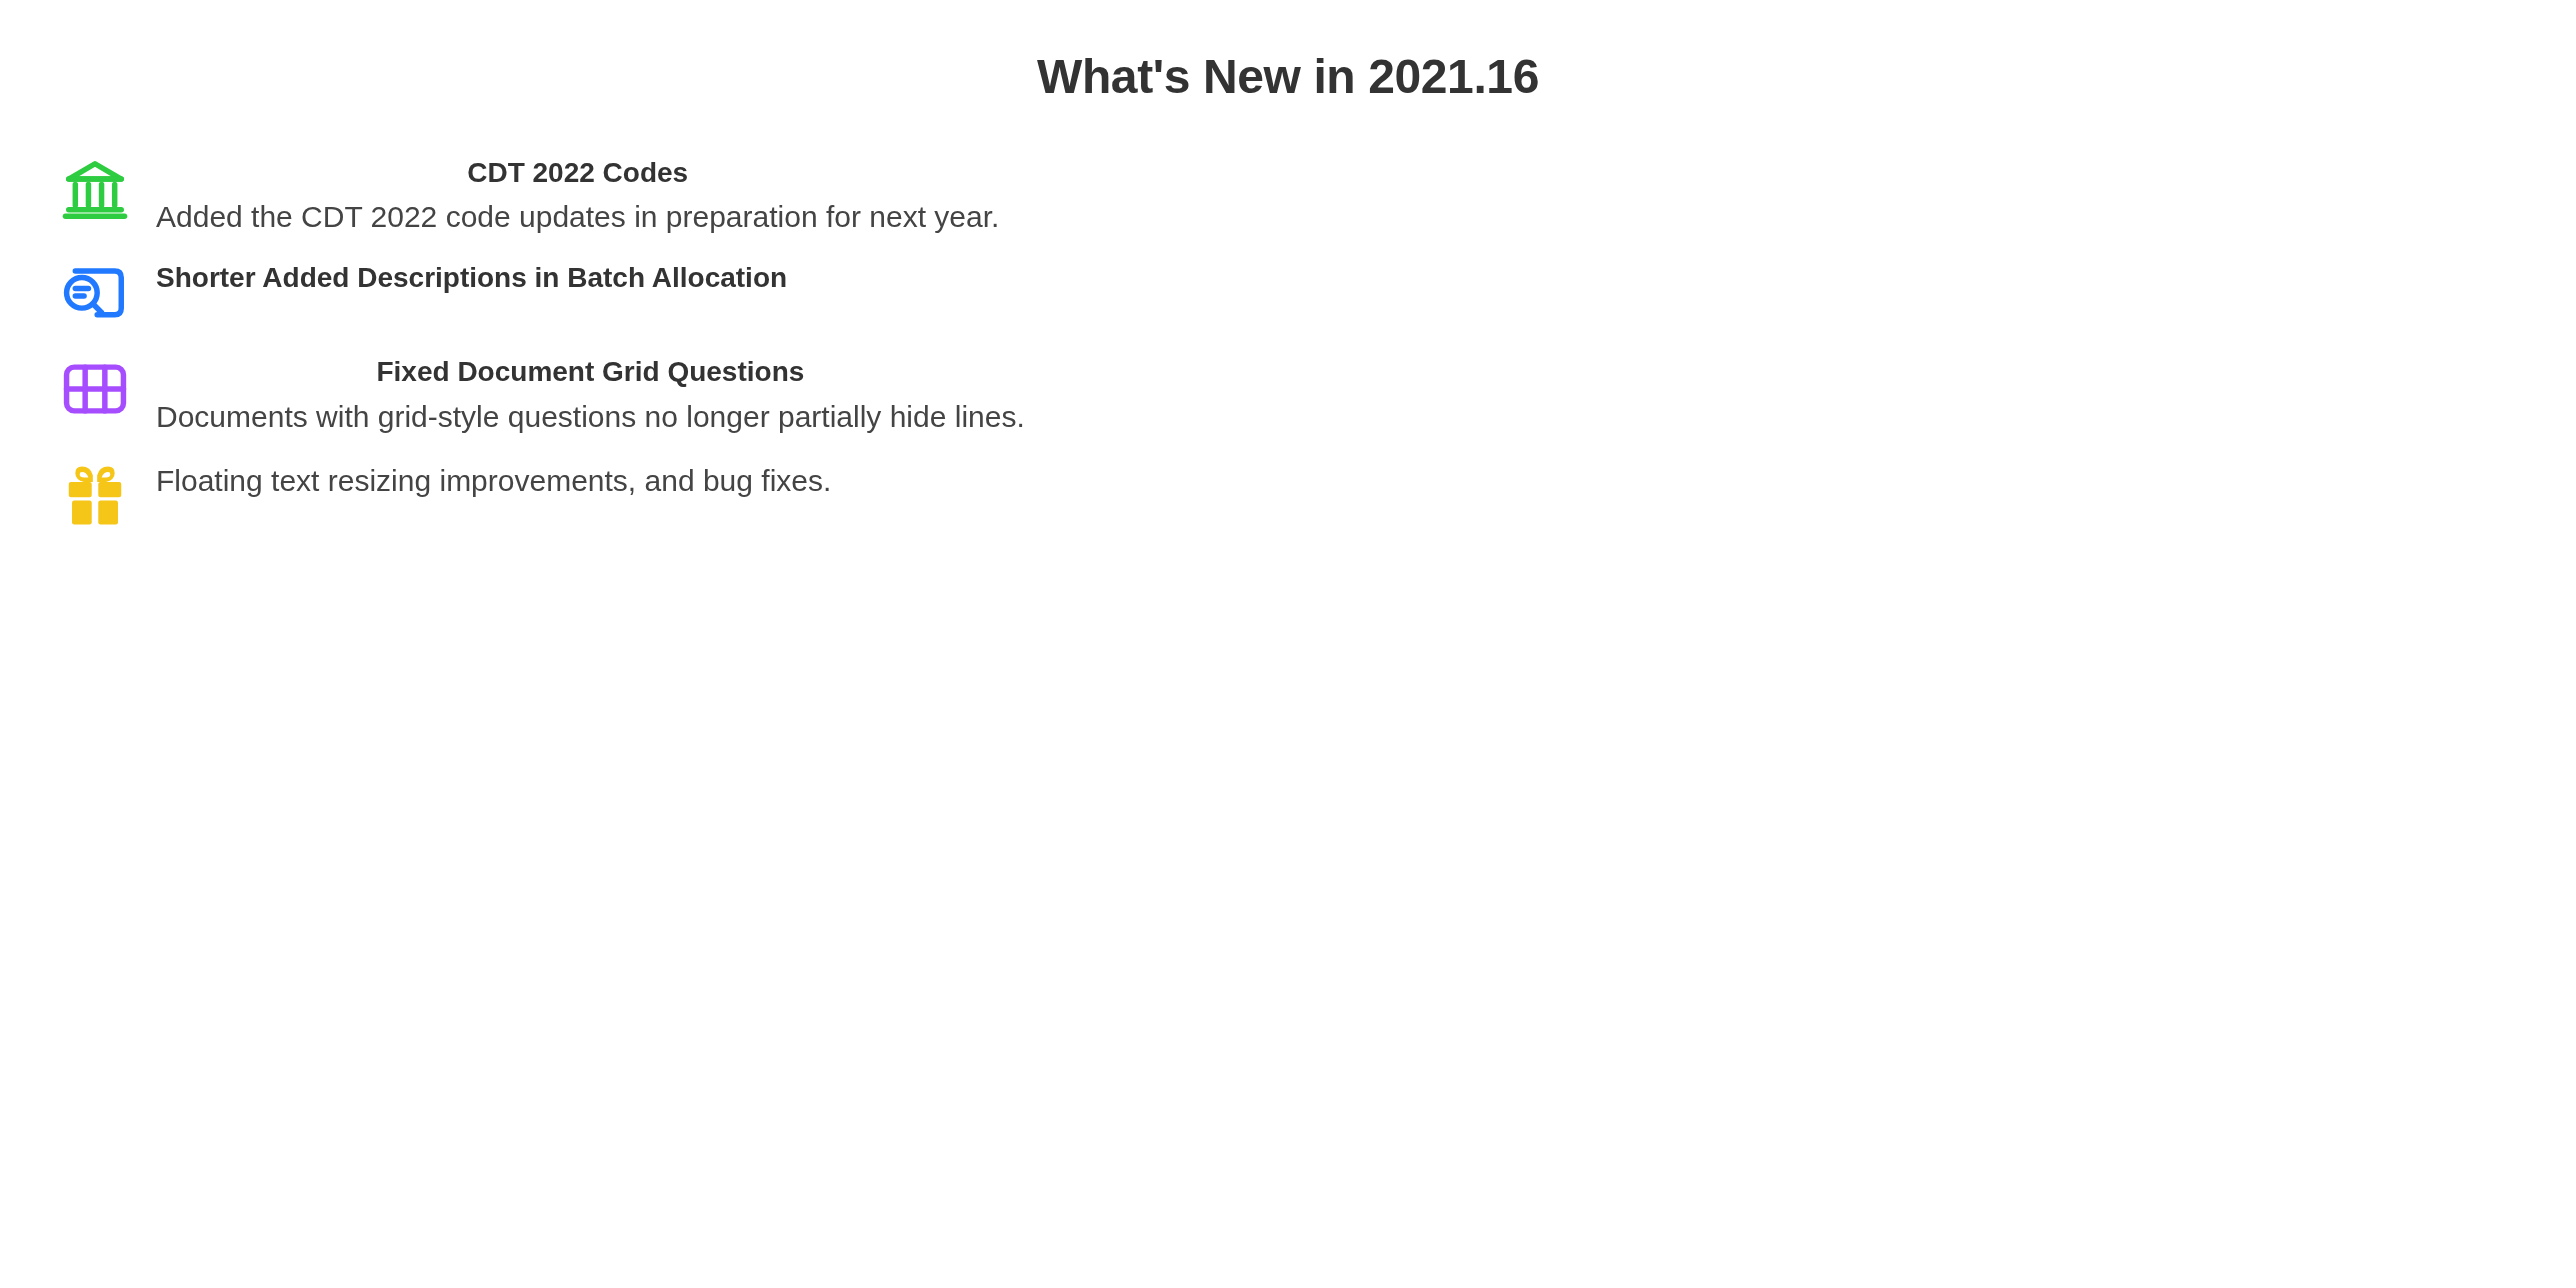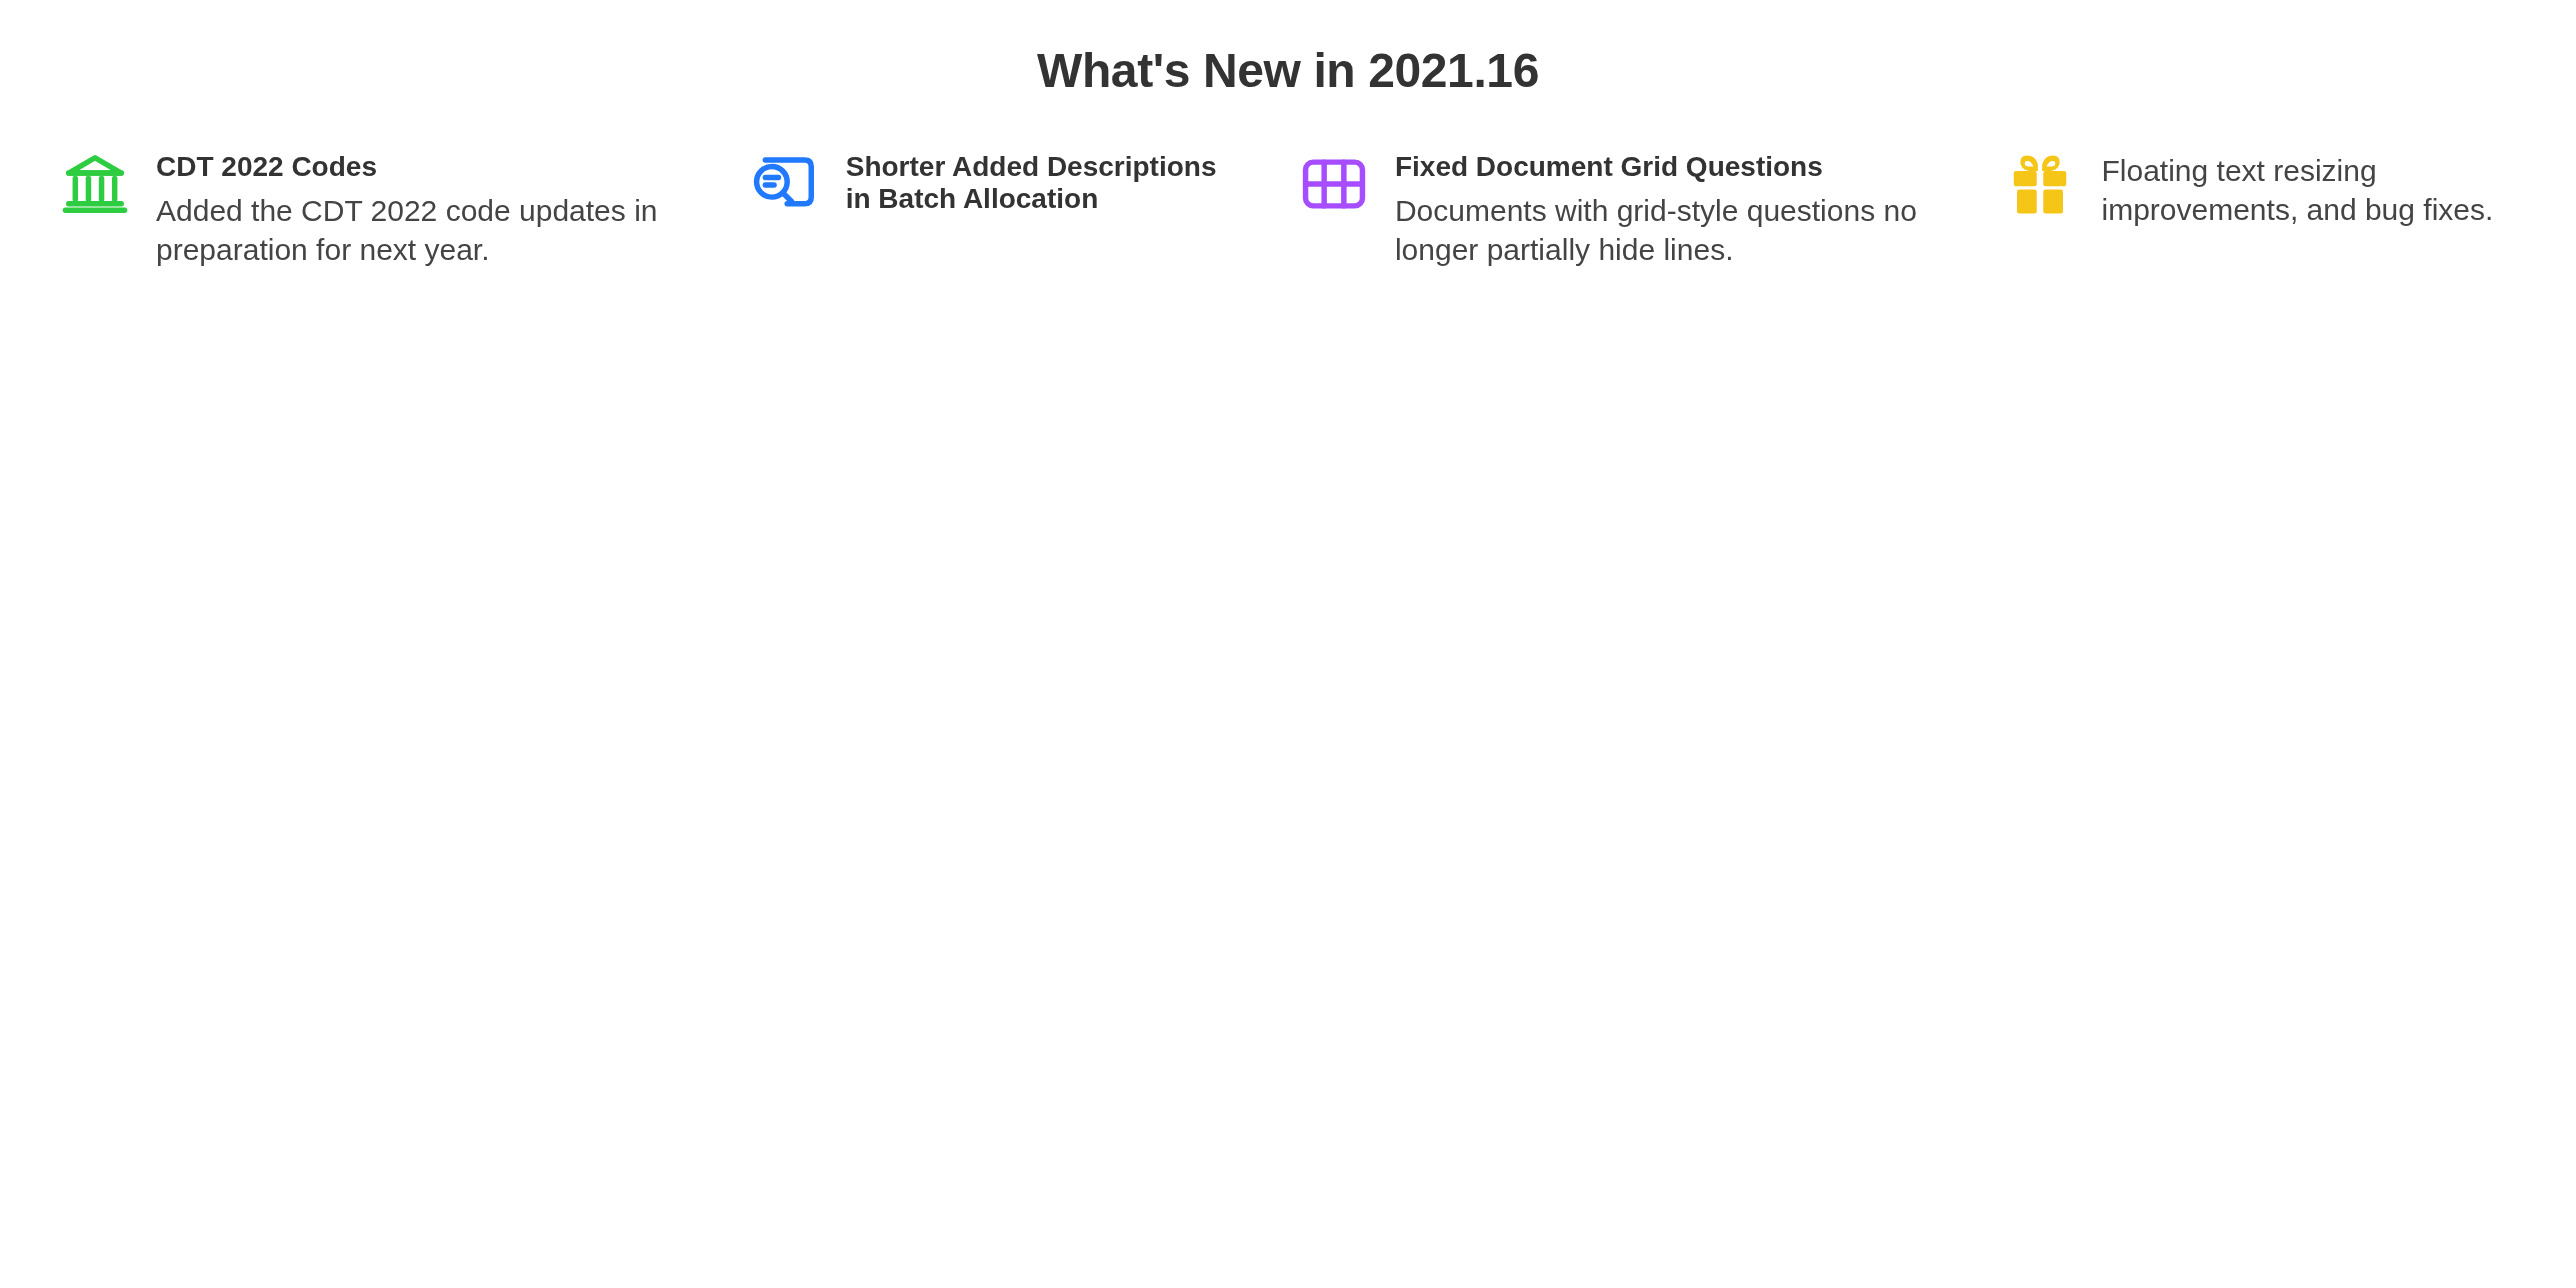--- a/index.html
+++ b/index.html
@@ -12,25 +12,27 @@
       background: #ffffff;
       padding: 43px 60px;
     }
     .page-title {
       font-size: 48px;
       font-weight: 700;
       color: #333333;
       text-align: center;
       margin-bottom: 51px;
       letter-spacing: -0.4px;
+      margin-top: 6px;
     }
     .features {
       display: flex;
-      flex-direction: row;
-      gap: 68px;
+      flex-direction: column;
+      gap: 24px;
+      text-align: center;
     }
     .feature-item {
       display: flex;
       align-items: flex-start;
       gap: 26px;
     }
     .feature-icon {
       width: 70px;
       height: 70px;
       flex-shrink: 0;

